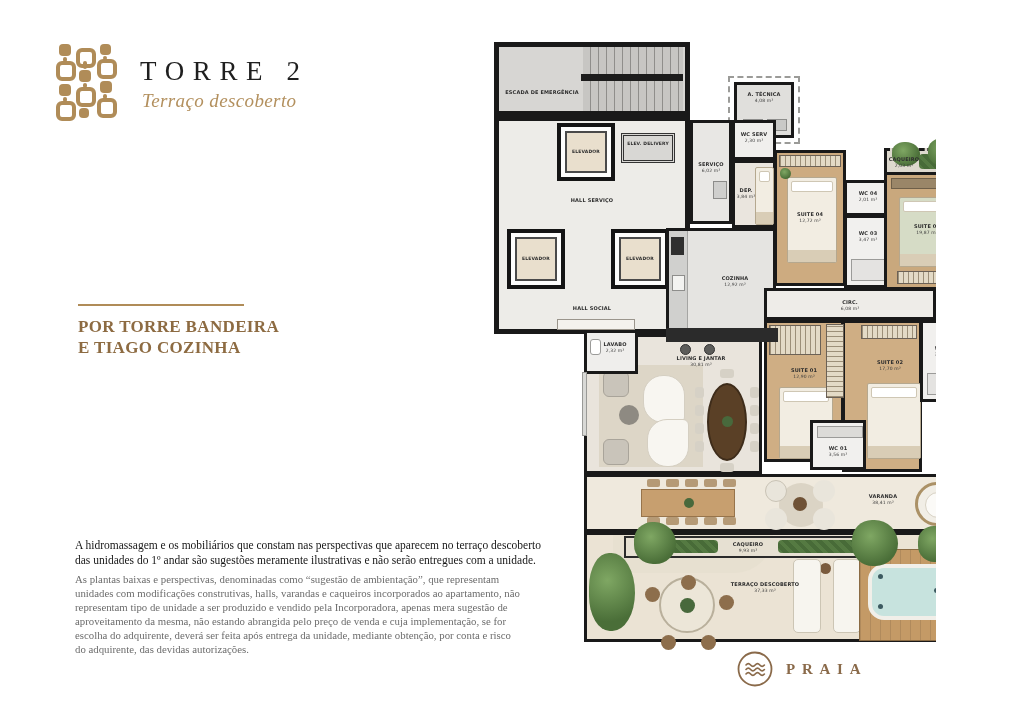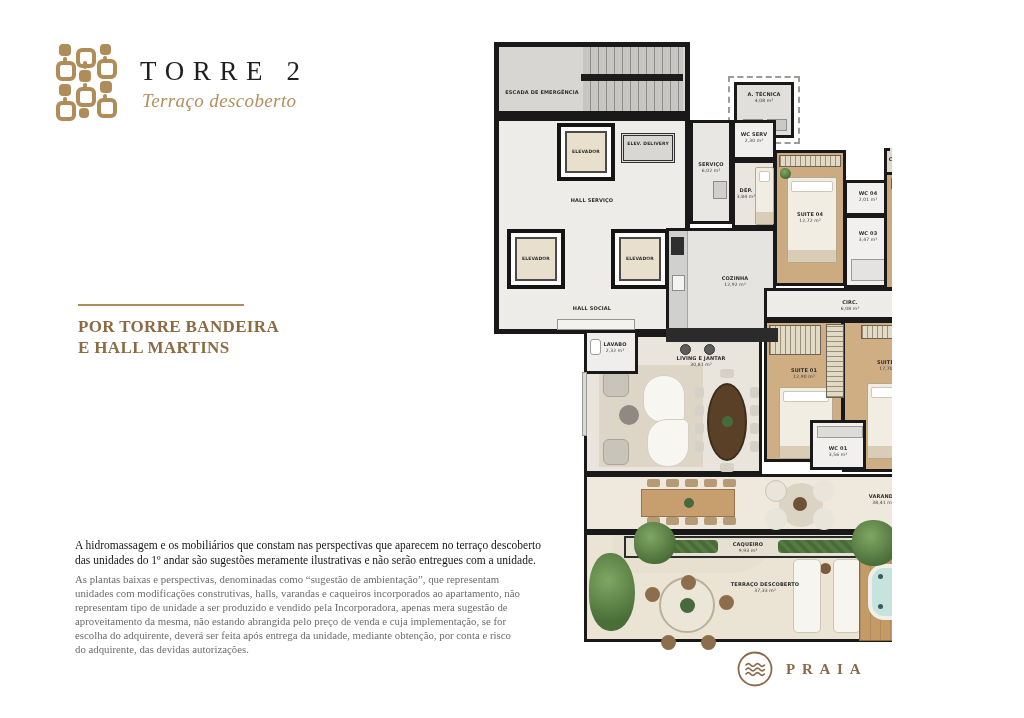--- a/index.html
+++ b/index.html
@@ -1,17 +1,17 @@
 <!DOCTYPE html>
 <html><head>
 <meta charset="utf-8">
 <style>
   html,body{margin:0;padding:0;background:#fff;}
   .page{position:relative;width:892px;height:718px;background:#ffffff;overflow:hidden;
-        font-family:"Liberation Serif",serif;}
+        font-family:"Liberation Serif",serif;padding-left:44px;}
   
   .logo{position:absolute;left:56px;top:44px;width:62px;height:76px;}
   .logo .sq{position:absolute;background:#b08c58;border-radius:4px;}
   .logo .ring{position:absolute;border:4px solid #b08c58;border-radius:6px;background:transparent;}
   .title{position:absolute;left:140px;top:56px;font-size:27px;letter-spacing:.32em;color:#1f1f1f;}
   .subtitle{position:absolute;left:142px;top:90px;font-size:19px;font-style:italic;color:#b3905e;letter-spacing:.02em;}
   .area-big{position:absolute;left:77px;top:256px;font-size:34px;font-weight:bold;font-style:italic;color:#232323;}
   .area-rule{position:absolute;left:78px;top:304px;width:166px;height:2px;background:#b08c58;}
   .authors{position:absolute;left:78px;top:316px;font-size:17px;font-weight:bold;color:#8d6b42;line-height:1.25;letter-spacing:.02em;}
   .disc-bold{position:absolute;left:75px;top:538px;width:474px;font-size:11.5px;font-weight:normal;color:#161616;line-height:1.28;}
@@ -67,21 +67,21 @@
     <div class="sq" style="left:27px;top:39px;width:4px;height:5px"></div>
     <div class="sq" style="left:47px;top:12px;width:4px;height:4px"></div>
     <div class="sq" style="left:47px;top:50px;width:4px;height:5px"></div>
   </div>
   <div class="title">TORRE 2</div>
   <div class="subtitle">Terraço descoberto</div>
 
   <div class="area-rule"></div>
   <div class="authors">
     <div>POR TORRE BANDEIRA</div>
-    <div>E HALL MARTINS</div>
+    <div>E TIAGO COZINHA</div>
   </div>
 
   <div class="disc-bold">A hidromassagem e os mobiliários que constam nas perspectivas que aparecem no terraço descoberto das unidades do 1º andar são sugestões meramente ilustrativas e não serão entregues com a unidade.</div>
   <div class="disc-body">As plantas baixas e perspectivas, denominadas como “sugestão de ambientação”, que representam unidades com modificações construtivas, halls, varandas e caqueiros incorporados ao apartamento, não representam tipo de unidade a ser produzido e vendido pela Incorporadora, apenas mera sugestão de aproveitamento da mesma, não estando abrangida pelo preço de venda e cuja implementação, se for escolha do adquirente, deverá ser feita após entrega da unidade, mediante obtenção, por conta e risco do adquirente, das devidas autorizações.</div>
 
   <div class="brand">
     <svg width="38" height="38" viewBox="0 0 38 38">
       <circle cx="19" cy="19" r="16.5" fill="none" stroke="#8a6a4a" stroke-width="1.8"></circle>
       <path d="M10 15 q2.3 -2.8 4.6 0 t4.6 0 t4.6 0 t4.6 0" fill="none" stroke="#8a6a4a" stroke-width="1.6" stroke-linecap="round"></path>
       <path d="M10 19.5 q2.3 -2.8 4.6 0 t4.6 0 t4.6 0 t4.6 0" fill="none" stroke="#8a6a4a" stroke-width="1.6" stroke-linecap="round"></path>

